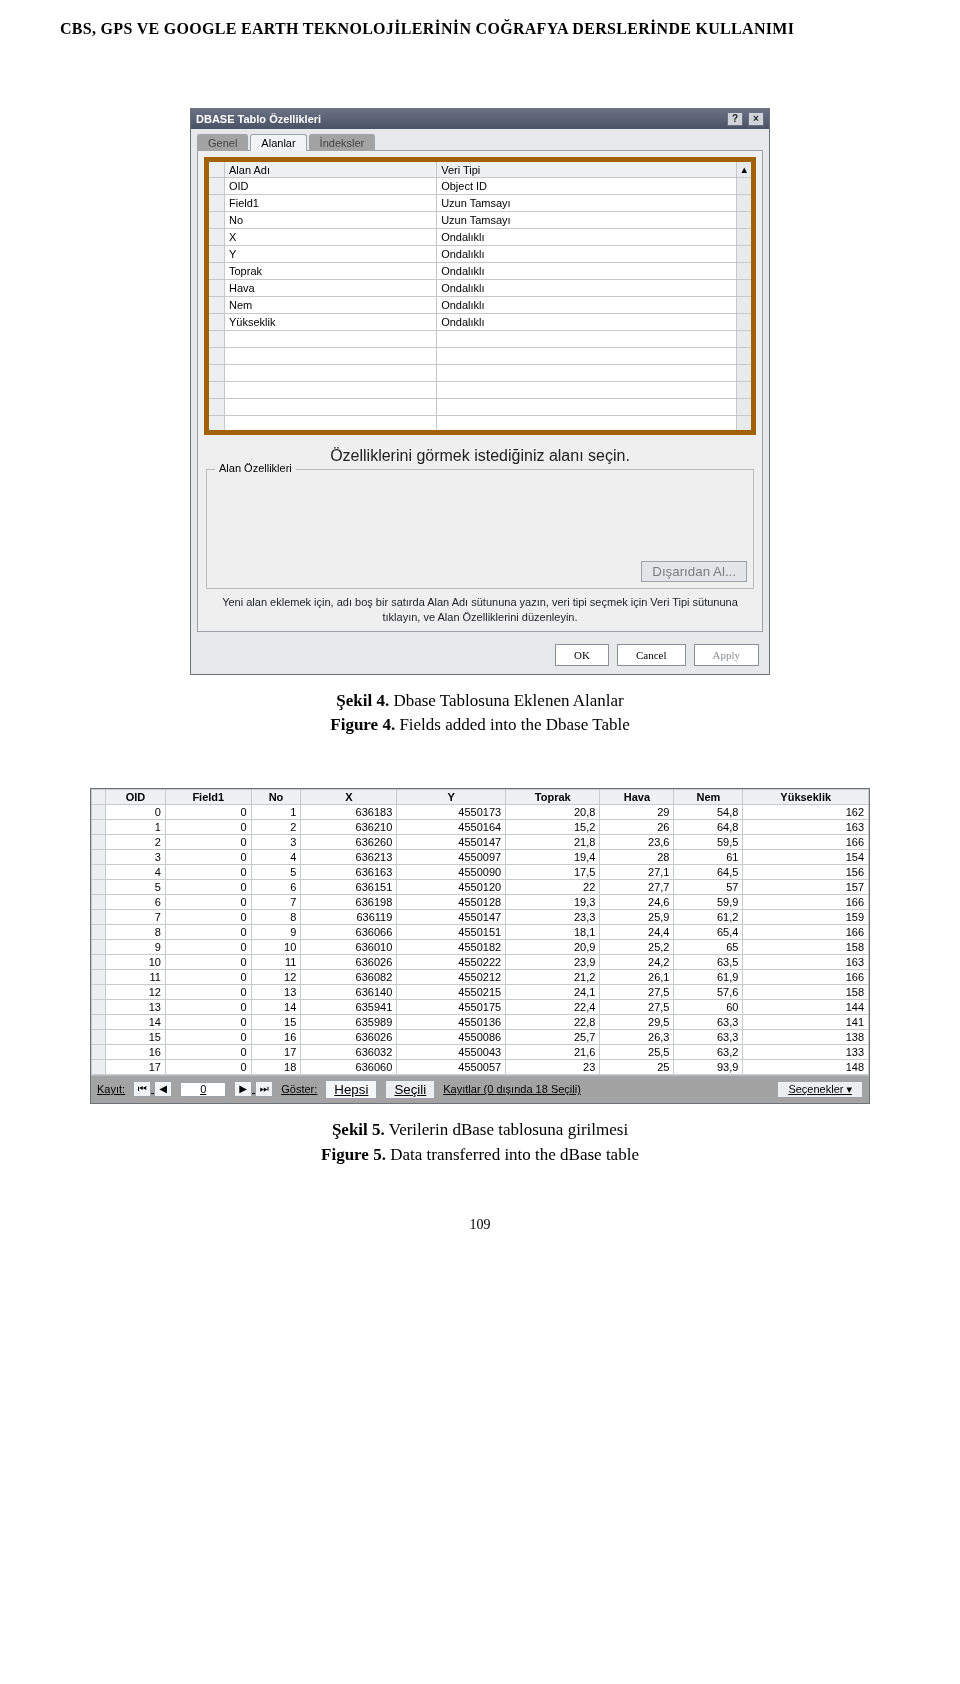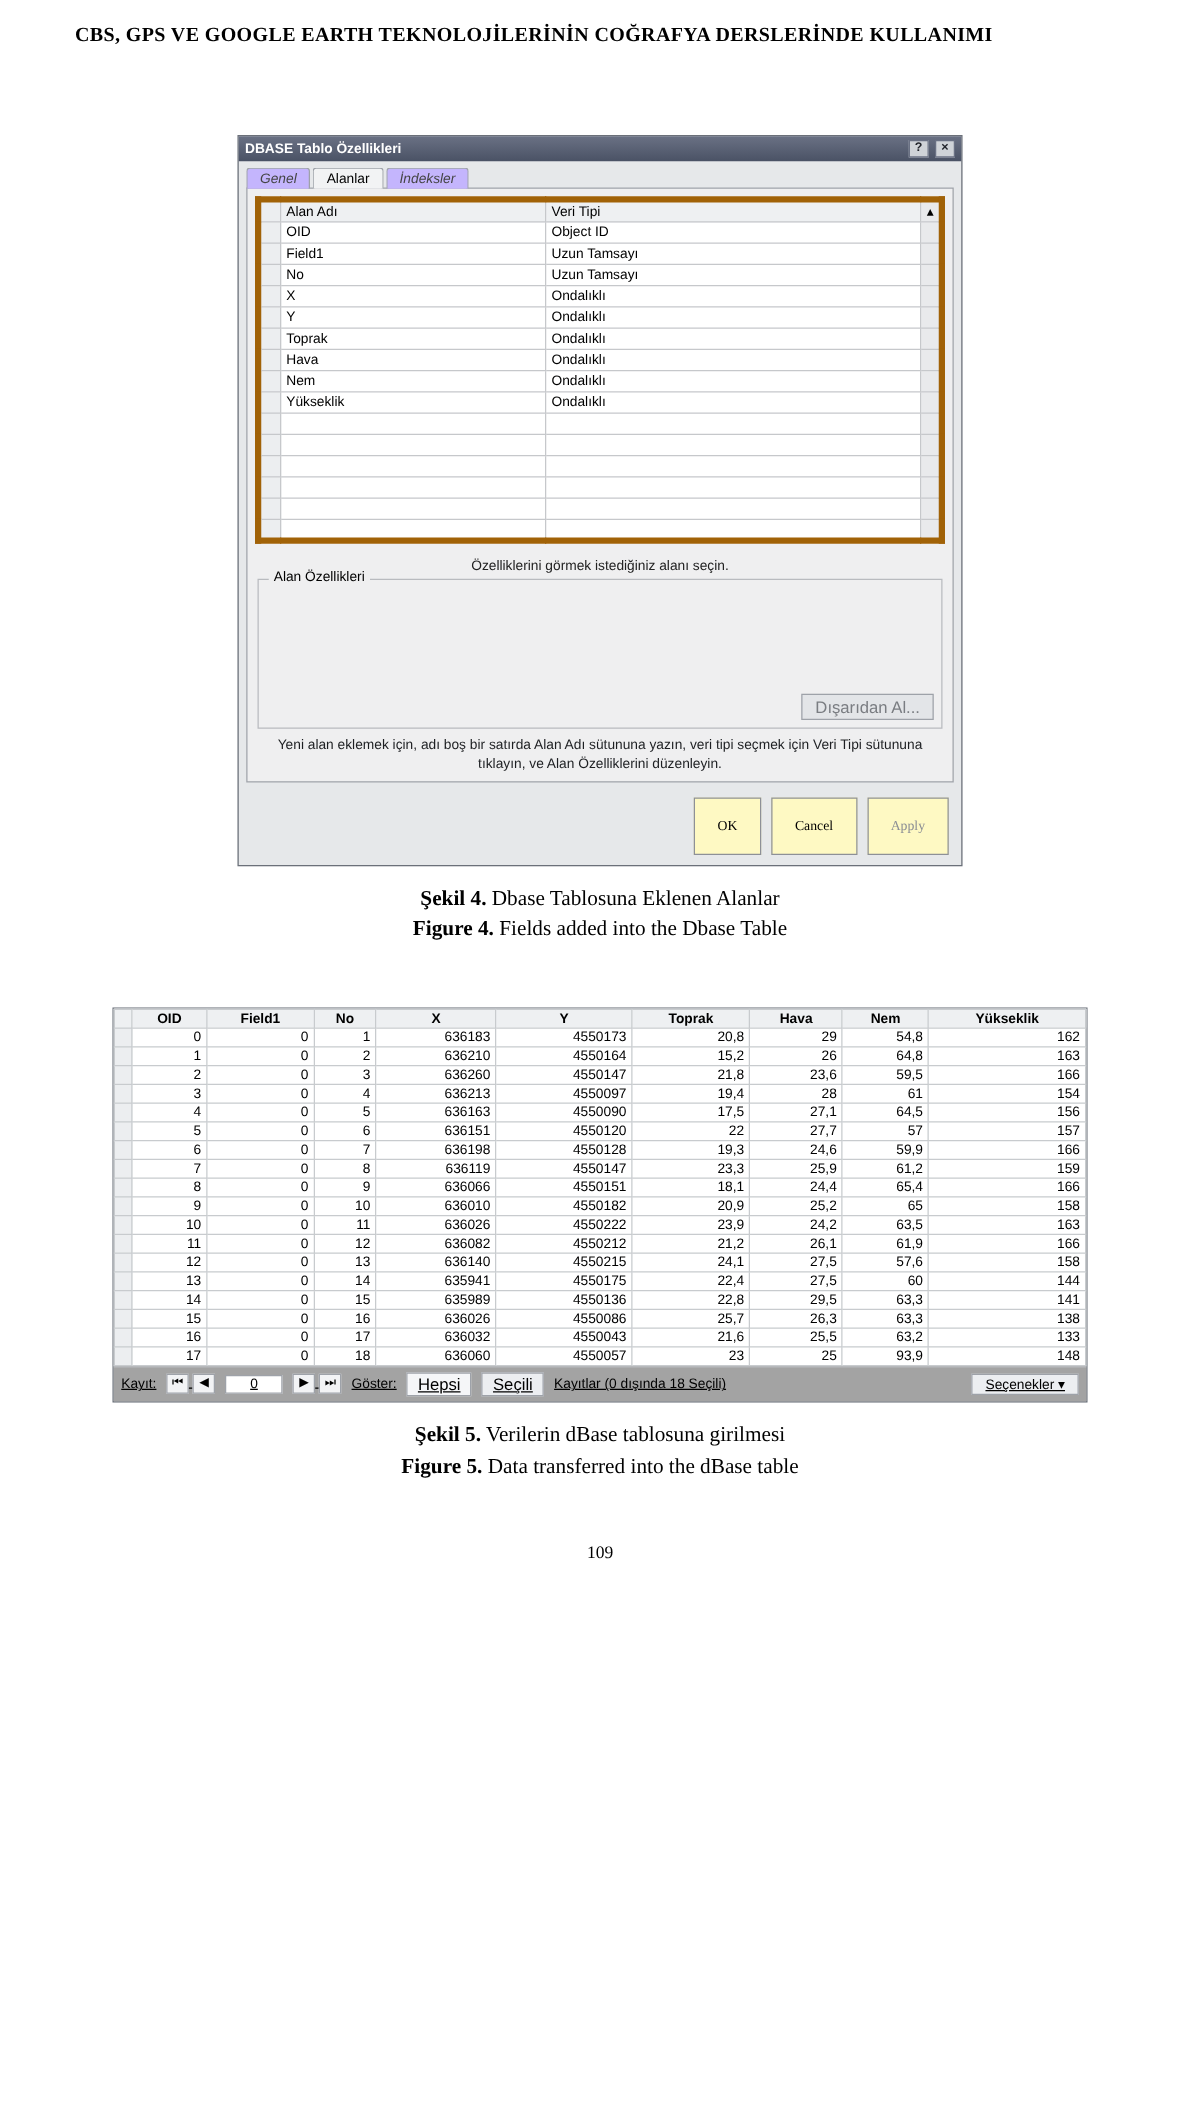--- a/index.html
+++ b/index.html
@@ -45,52 +45,52 @@
   }
   .titlebar .ctrls span{
     display:inline-block; width:16px; height:14px; background:#cfd3d8; border:1px solid #6a7184; margin-left:2px;
     text-align:center; line-height:12px; color:#22252c; font-family:Arial; font-size:10px; font-weight:bold;
   }
   .tabs { display:flex; gap:2px; padding:4px 6px 0 6px; }
   .tab {
     background:#f2f3f4; border:1px solid #9ea2a9; border-bottom:none;
     padding:2px 10px; border-radius:3px 3px 0 0; position:relative; top:1px;
   }
-  .tab.inactive { background:#c4b5fd; color:#444;font-style:italic; }
+  .tab.inactive { background:#a3a3a3; color:#444; }
   .tab-body {
     margin:0 6px 6px 6px; border:1px solid #9ea2a9; background:#efeff0;
     padding:6px;
   }
   .grid {
     width:100%; border:5px solid #a16207; background:#fff;
     border-collapse:collapse;
   }
   .grid th, .grid td {
     border:1px solid #c6c8cb; padding:1px 4px; font-size:11px; text-align:left; height:17px;
   }
   .grid th { background:#eef0f2; font-weight:normal; }
   .grid .rowhdr { width:18px; background:#eceef0; }
   .grid .scroll-col { width:16px; background:#e9eaec; }
-  .hint { margin:12px 2px 4px 2px; font-size:11px; color:#222; }
+  .hint { margin:12px 2px 4px 2px; font-size:16px; color:#222; }
   .fieldset {
     border:1px solid #b9bbbf; margin:4px 2px; padding:6px; height:120px;
     position:relative;
   }
   .fieldset .legend {
     position:absolute; top:-8px; left:8px; background:#efeff0; padding:0 4px; font-size:11px;
   }
   .fieldset .import-btn {
     position:absolute; right:6px; bottom:6px;
     border:1px solid #9ea2a9; background:#e3e5e8; color:#7a7d82;
     padding:2px 10px;
   }
   .help-line { margin:6px 2px 0 2px; font-size:11px; line-height:1.35; color:#1d1f22;}
   .dlg-btns { display:flex; justify-content:flex-end; gap:8px; padding:6px 10px 8px 10px; }
   .dlg-btns button {
-    border:1px solid #8d9097; background:#fef9c3; padding:16px 18px; font-family:Tahoma; font-size:11px;
+    border:1px solid #8d9097; background:#ffffff; padding:4px 18px; font-family:Tahoma; font-size:11px;
   }
   .dlg-btns button.disabled { color:#8b8e94; }
 
   
   .tbl-win {
     width: 780px; margin:0 auto; border:1px solid #6b7079; background:#eef0f1;
   }
   .tbl-titlebar {
     background:linear-gradient(#dfe2e6,#c7cbd1); padding:2px 4px;
     display:flex; justify-content:space-between; align-items:center;

